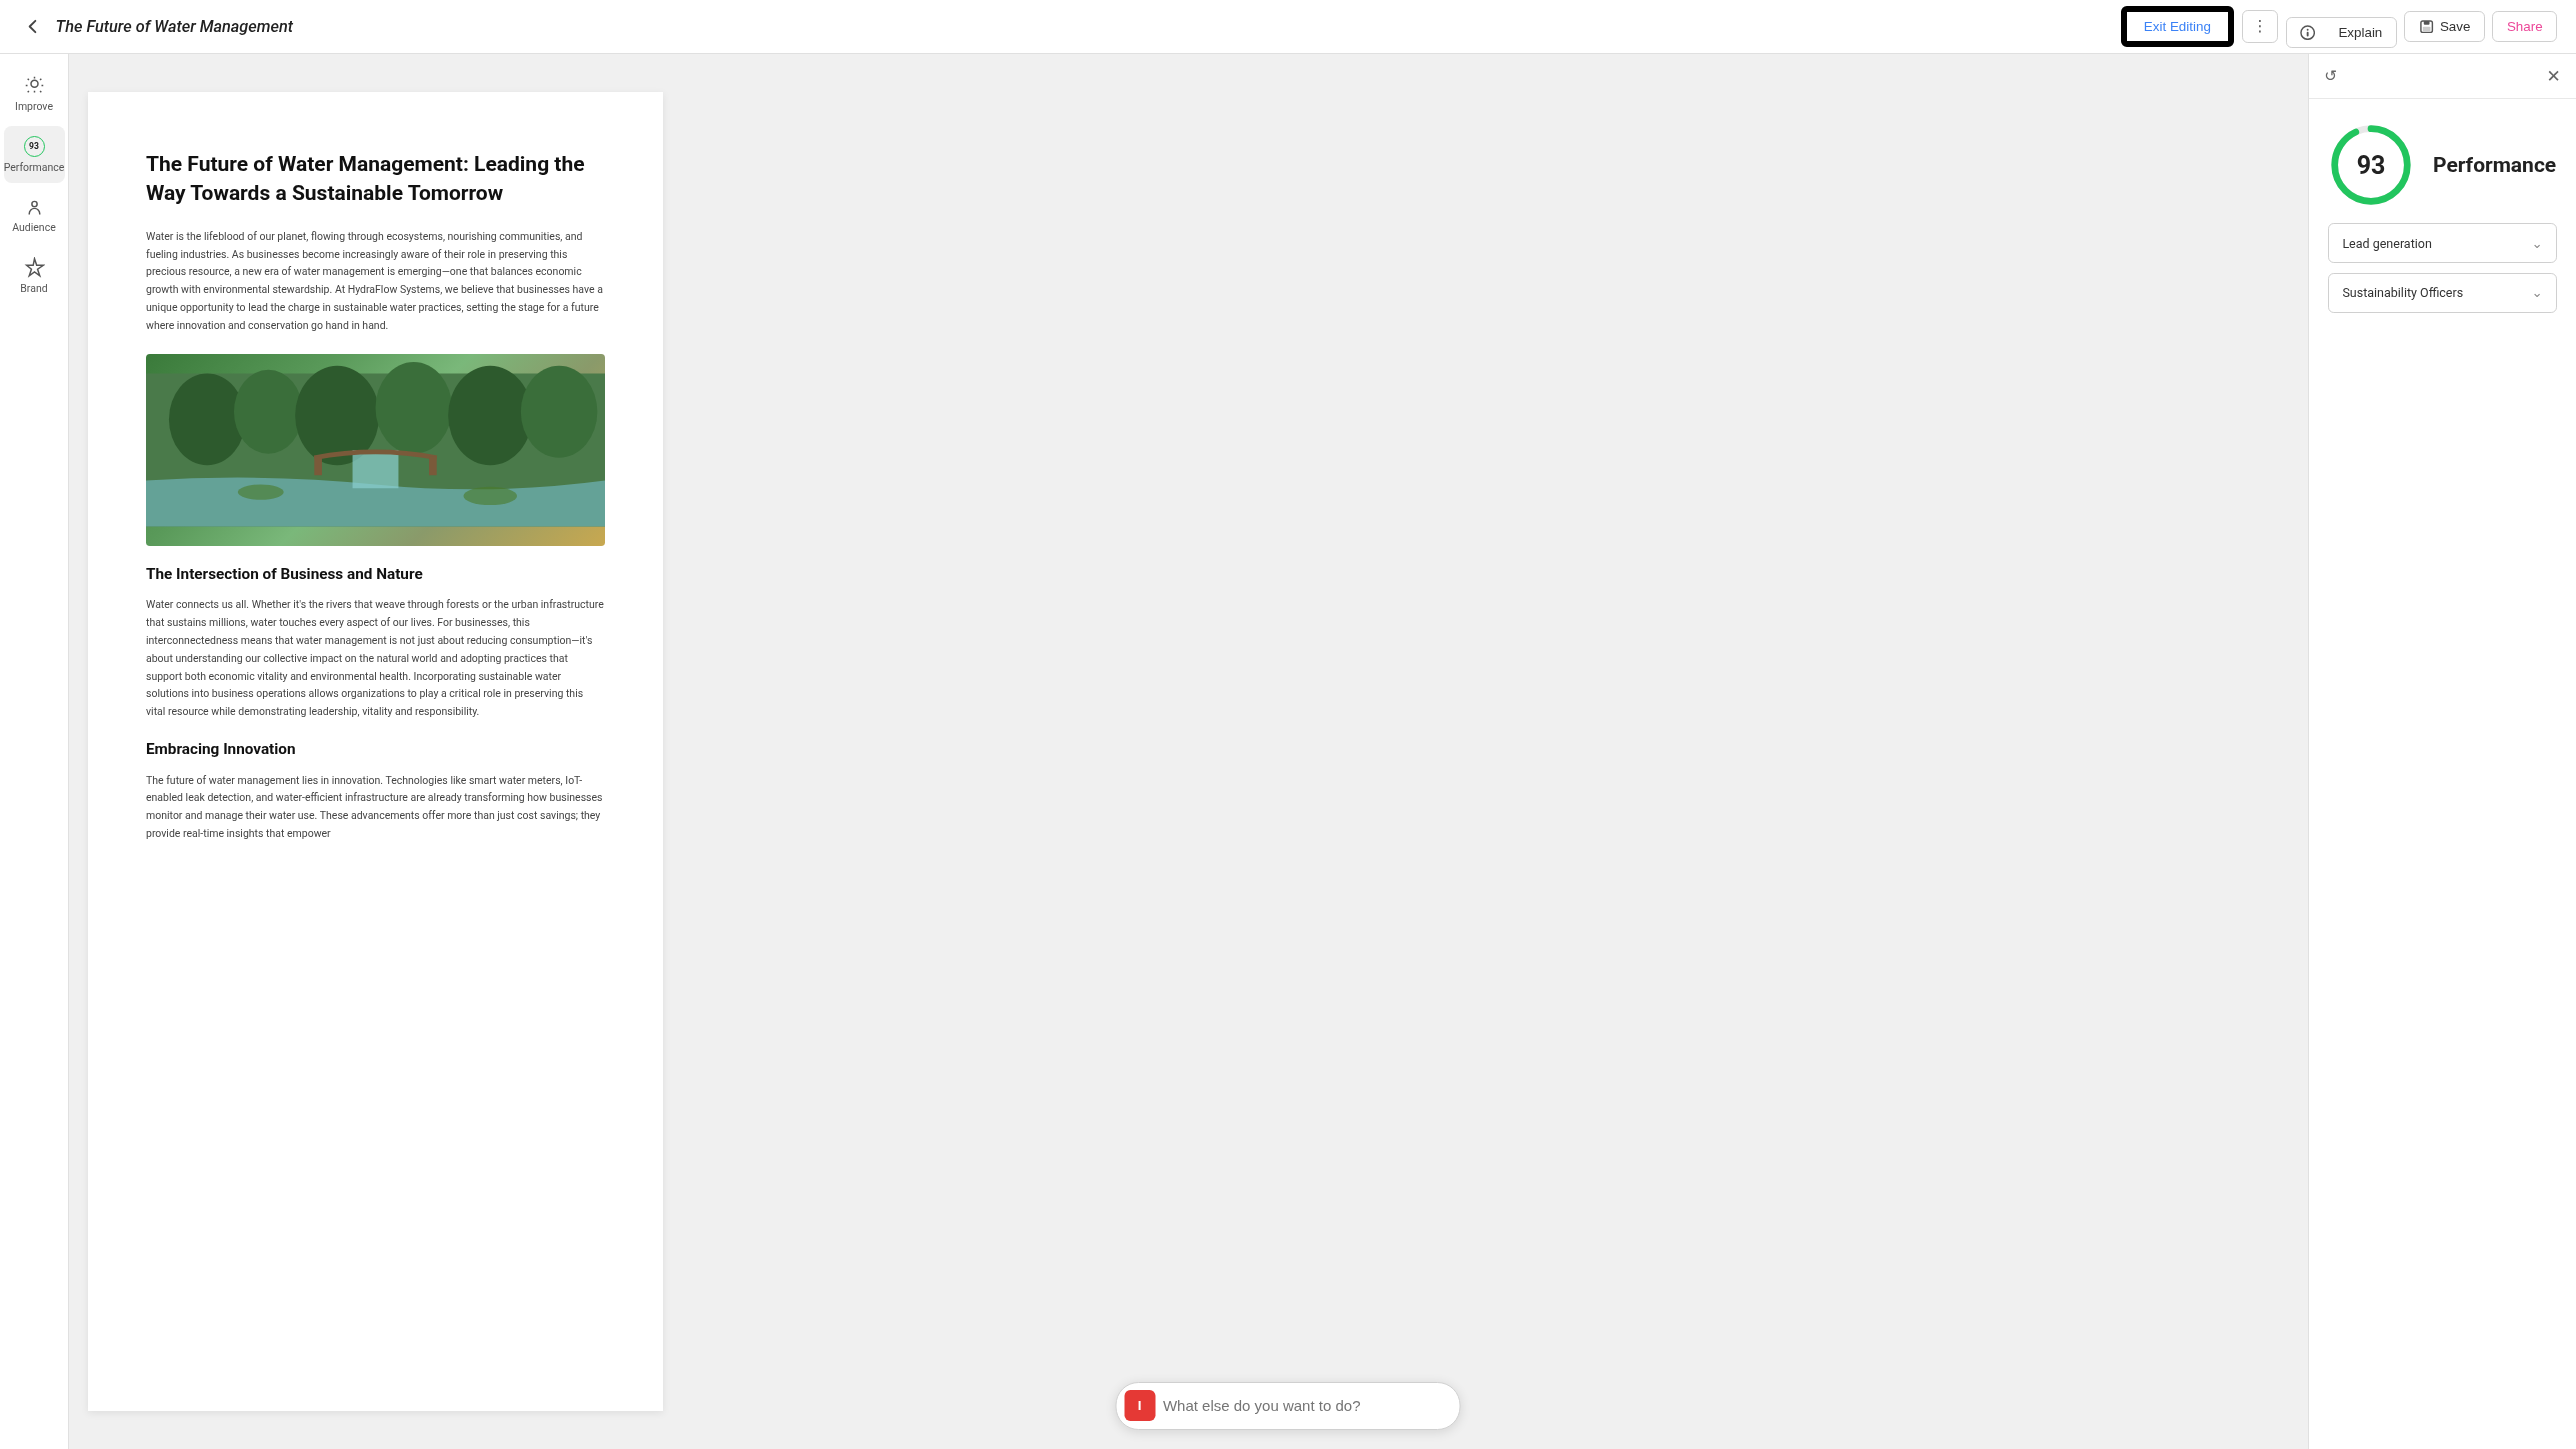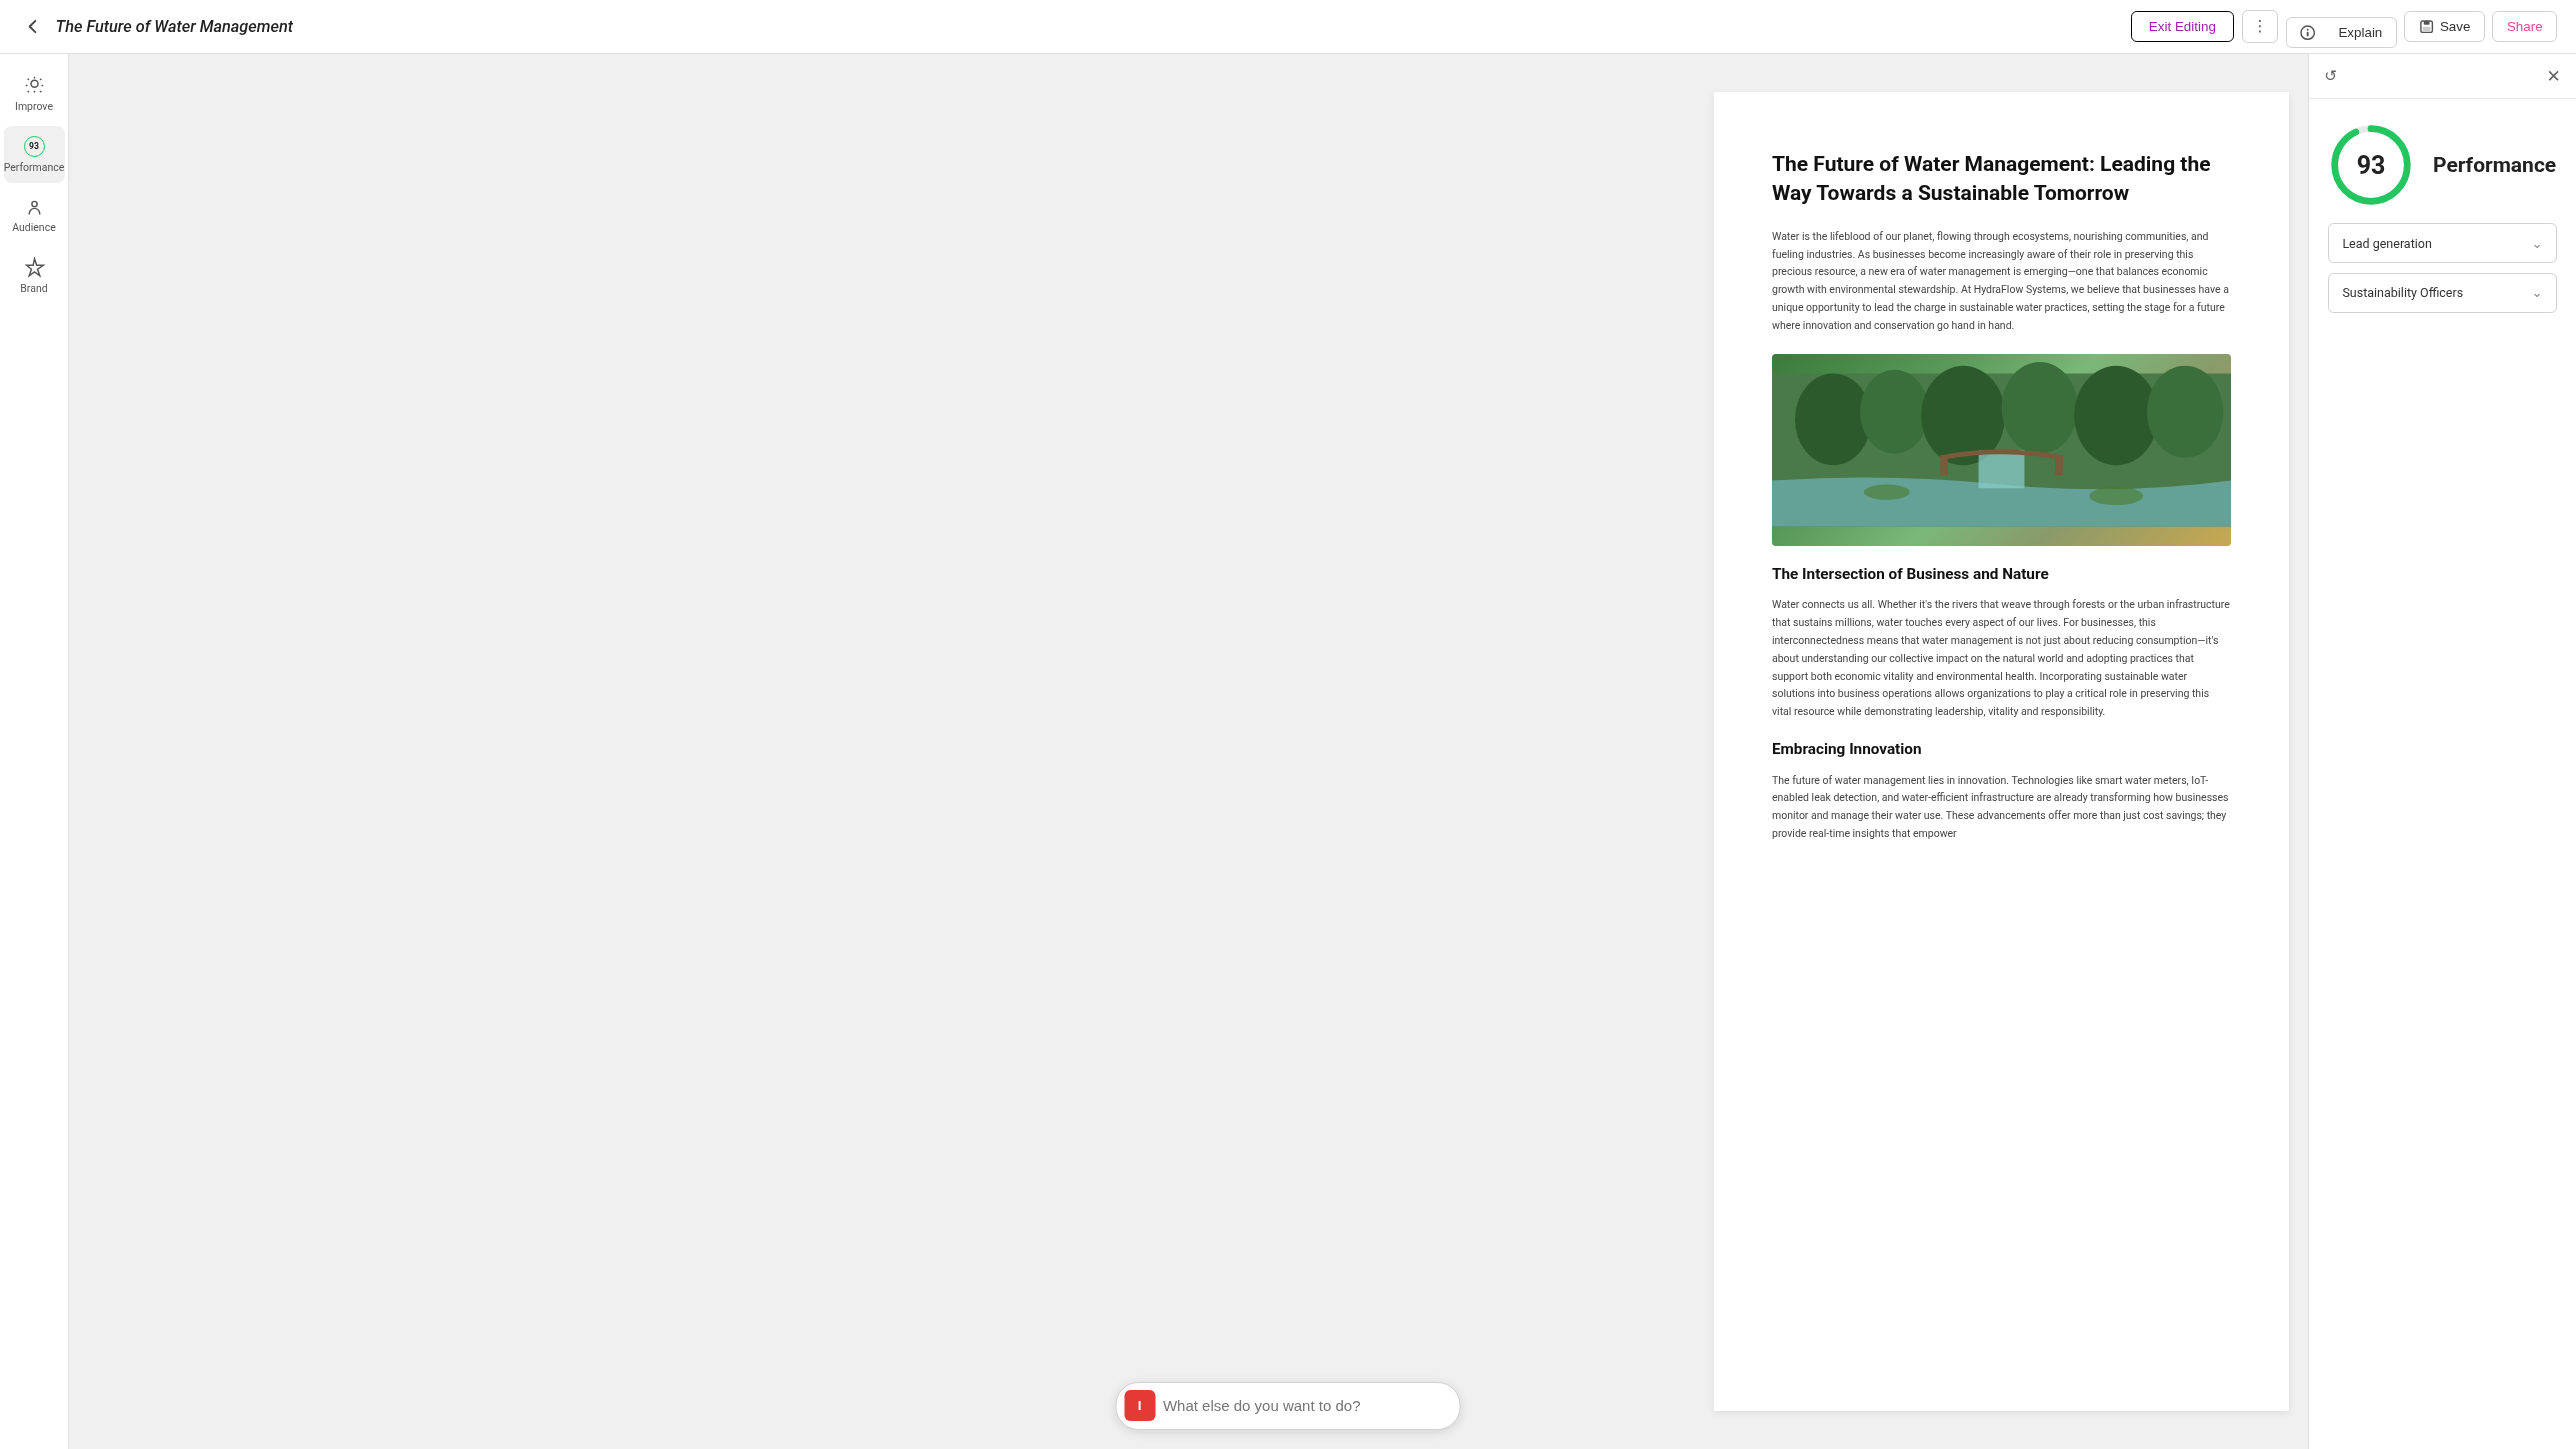--- a/index.html
+++ b/index.html
@@ -8,21 +8,21 @@
     
     .topbar {
       display: flex; align-items: center; justify-content: space-between;
       background: #fff; border-bottom: 1px solid #e0e0e0;
       padding: 0 19px; height: 54px; flex-shrink: 0; z-index: 10;
     }
     .topbar-left { display: flex; align-items: center; gap: 10px; font-style: italic; }
     .back-btn { background: none; border: none; cursor: pointer; font-size: 19px; color: #444; display: flex; align-items: center; padding: 3.8px; }
     .doc-title { font-size: 16.3px; font-weight: 500; color: #222; }
     .topbar-right { display: flex; align-items: center; gap: 7.7px; }
-    .btn-exit { background: #fff; border: 1px solid #000000; border-radius: 5.8px; padding: 6.7px 17px; font-size: 13.4px; cursor: pointer; color: #a21caf; font-weight: 500; }
+    .btn-exit { background: #fff; border: 6px solid #000000; border-radius: 5.8px; padding: 6.7px 17px; font-size: 13.4px; cursor: pointer; color: #3b82f6; font-weight: 500; }
     .btn-more { background: none; border: 1px solid #d0d0d0; border-radius: 5.8px; padding: 6.7px 9.6px; font-size: 15.3px; cursor: pointer; color: #555; }
     .btn-explain { background: #fff; border: 1px solid #d0d0d0; border-radius: 5.8px; padding: 6.7px 13.4px; font-size: 13.4px; cursor: pointer; color: #333; display: flex; align-items: center; gap: 23px; margin-top: 12px; }
     .btn-save { background: #fff; border: 1px solid #d0d0d0; border-radius: 5.8px; padding: 6.7px 13.4px; font-size: 13.4px; cursor: pointer; color: #333; display: flex; align-items: center; gap: 5.8px; }
     .btn-share { background: #fff; border: 1px solid #d0d0d0; border-radius: 5.8px; padding: 6.7px 13.4px; font-size: 13.4px; cursor: pointer; color: #ec4899; font-weight: 500; }
 
     
     .main-area {
       display: flex; flex: 1; overflow: hidden;
     }
 
@@ -34,21 +34,21 @@
     .side-icon-item {
       display: flex; flex-direction: column; align-items: center; gap: 3.8px;
       padding: 9.6px 5.8px; border-radius: 7.7px; cursor: pointer; width: 61px;
       color: #555; font-size: 10.5px; text-align: center;
     }
     .side-icon-item.active { background: #f0f0f0; }
     .side-icon-item svg { width: 21px; height: 21px; }
 
     
     .doc-area {
-      flex: 1; overflow-y: auto; background: #f0f0f0; display: flex; justify-content: flex-end; padding: 38px 19px;
+      flex: 1; overflow-y: auto; background: #f0f0f0; display: flex; justify-content: flex-start; padding: 38px 19px;
     }
     .doc-page {
       background: #fff; width: 575px; min-height: 863px; padding: 58px 58px 77px 58px;
       box-shadow: 0 1.9px 7.7px rgba(0,0,0,0.08);
     }
     .doc-h1 { font-size: 21px; font-weight: 700; color: #111; margin-bottom: 19px; line-height: 1.4; }
     .doc-p { font-size: 10.5px; color: #444; line-height: 1.7; margin-bottom: 19px; }
     .doc-img-placeholder {
       width: 100%; height: 192px; background: linear-gradient(135deg, #3a7a3a 0%, #5a9a5a 30%, #7ab87a 50%, #8a9a6a 70%, #c8a850 100%);
       border-radius: 3.8px; margin-bottom: 19px; overflow: hidden; position: relative;

